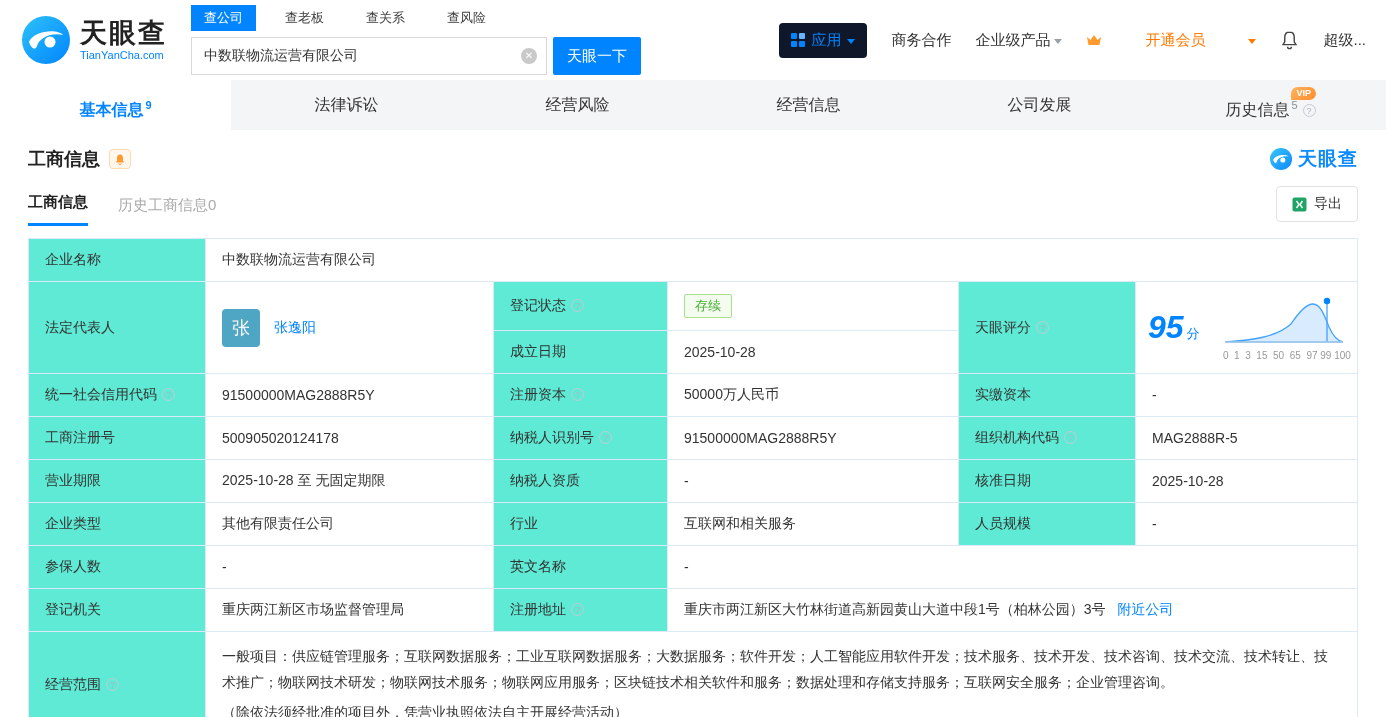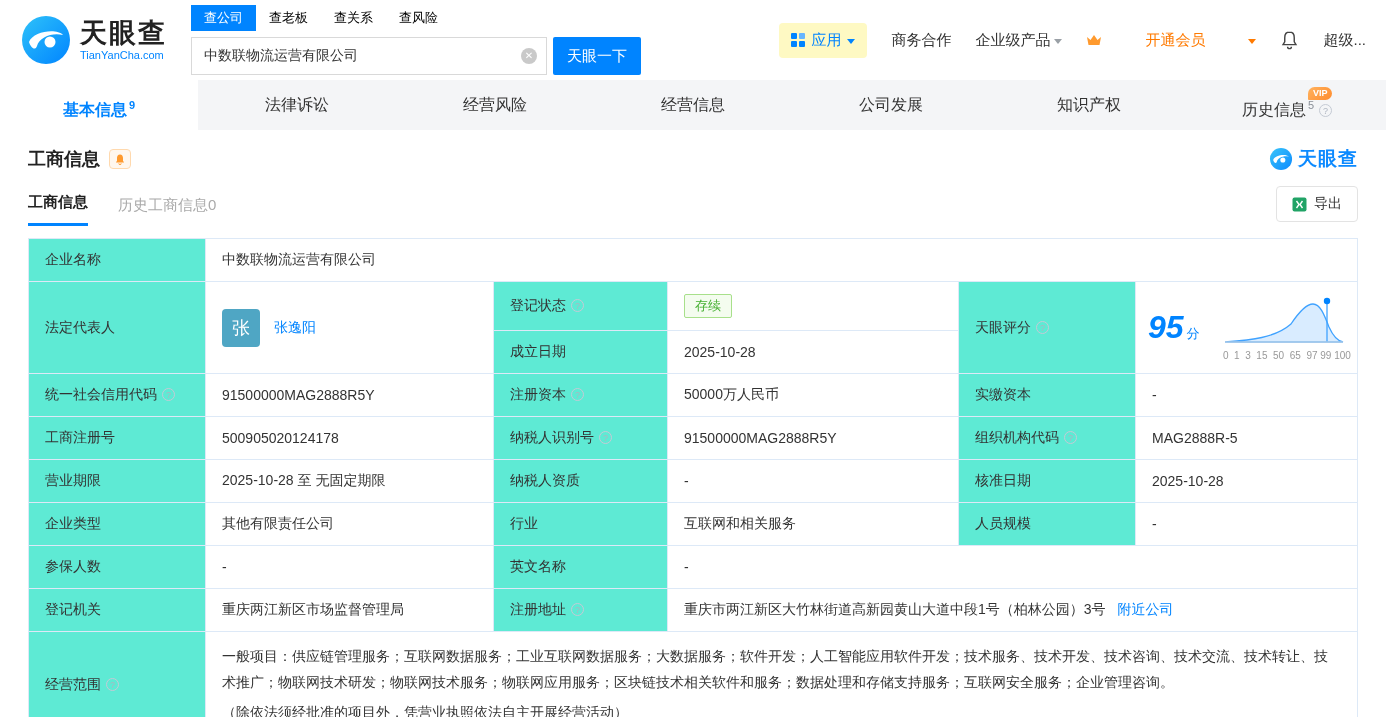--- a/index.html
+++ b/index.html
@@ -11,31 +11,31 @@
   
   .topbar { height:80px; display:flex; align-items:center; padding:0 20px; background:#fff; }
   .logo-wrap { display:flex; align-items:center; gap:8px; cursor:pointer; }
   .logo-icon { width:52px; height:52px; }
   .logo-cn { font-size:27px; font-weight:700; color:#222; letter-spacing:2px; line-height:1.1; }
   .logo-en { font-size:11px; color:#0084ff; margin-top:1px; }
   .slogan { background:#e60012; color:#fff; font-size:12px; line-height:1.6; padding:5px 9px; margin-left:12px; font-weight:700; white-space:nowrap; }
   .slogan .l1 { letter-spacing:3.5px; }
   .slogan .l2 { letter-spacing:0.5px; }
   .search-area { margin-left:24px; }
-  .search-tabs { display:flex; gap:0; margin-bottom:6px; }
-  .search-tab { font-size:13px; padding:4px 13px; color:#000000; cursor:pointer; }
+  .search-tabs { display:flex; gap:16px; margin-bottom:6px; }
+  .search-tab { font-size:13px; padding:4px 13px; color:#404040; cursor:pointer; }
   .search-tab.active { background:#0084ff; color:#fff; }
   .search-row { display:flex; align-items:center; }
   .search-box { position:relative; }
   .search-box input { width:356px; height:38px; border:1px solid #d9d9d9; outline:none; padding:0 34px 0 12px; font-size:14px; color:#333; font-family:inherit; }
   .clear-x { position:absolute; right:10px; top:11px; width:16px; height:16px; border-radius:50%; background:#c9c9c9; color:#fff; font-size:10px; line-height:16px; text-align:center; cursor:pointer; }
   .clear-x::before { content:"✕"; }
   .search-btn { width:88px; height:38px; margin-left:6px; background:#0084ff; color:#fff; border:none; font-size:15px; cursor:pointer; font-family:inherit; border-radius:2px; }
   .header-right { margin-left:auto; display:flex; align-items:center; gap:24px; font-size:15px; color:#333; white-space:nowrap; }
-  .apps-chip { display:flex; align-items:center; gap:6px; background:#fef9c3; color:#0084ff; padding:8px 12px; border-radius:4px; cursor:pointer;margin-left:44px; }
+  .apps-chip { display:flex; align-items:center; gap:6px; background:#0f172a; color:#0084ff; padding:8px 12px; border-radius:4px; cursor:pointer;margin-left:44px; }
   .hdr-link { cursor:pointer; display:flex; align-items:center; gap:4px; }
   .vip-link { color:#ff7a00;gap:43px; }
   .caret { width:0; height:0; border-left:4px solid transparent; border-right:4px solid transparent; border-top:5px solid #9aa0a6; margin-top:2px; }
   .caret.blue { border-top-color:#0084ff; }
   .caret.orange { border-top-color:#ff7a00; }
   .bell-btn { cursor:pointer; display:flex; align-items:center; }
   
   .nav-tabs { display:flex; height:50px; background:#f4f5f7; }
   .nav-tab { flex:1; text-align:center; line-height:50px; font-size:16px; color:#333; cursor:pointer; position:relative; }
   .nav-tab.active { background:#fff; color:#0084ff; font-weight:700; }
@@ -159,23 +159,20 @@
   <div class="nav-tab">
     <span>经营风险</span>
   </div>
   <div class="nav-tab">
     <span>经营信息</span>
   </div>
   <div class="nav-tab">
     <span>公司发展</span>
   </div>
   <div class="nav-tab">
-    <span>知识产权</span>
-  </div>
-  <div class="nav-tab">
     <span>历史信息</span><span class="vip-badge">VIP</span><span class="tab-sup gray">5</span><span class="info"></span>
   </div>
 </nav>
 
 <main class="content">
 
   <div class="title-row">
     <div class="title-left">
       <h2 class="sec-title">工商信息</h2>
       <span class="bell-chip">

